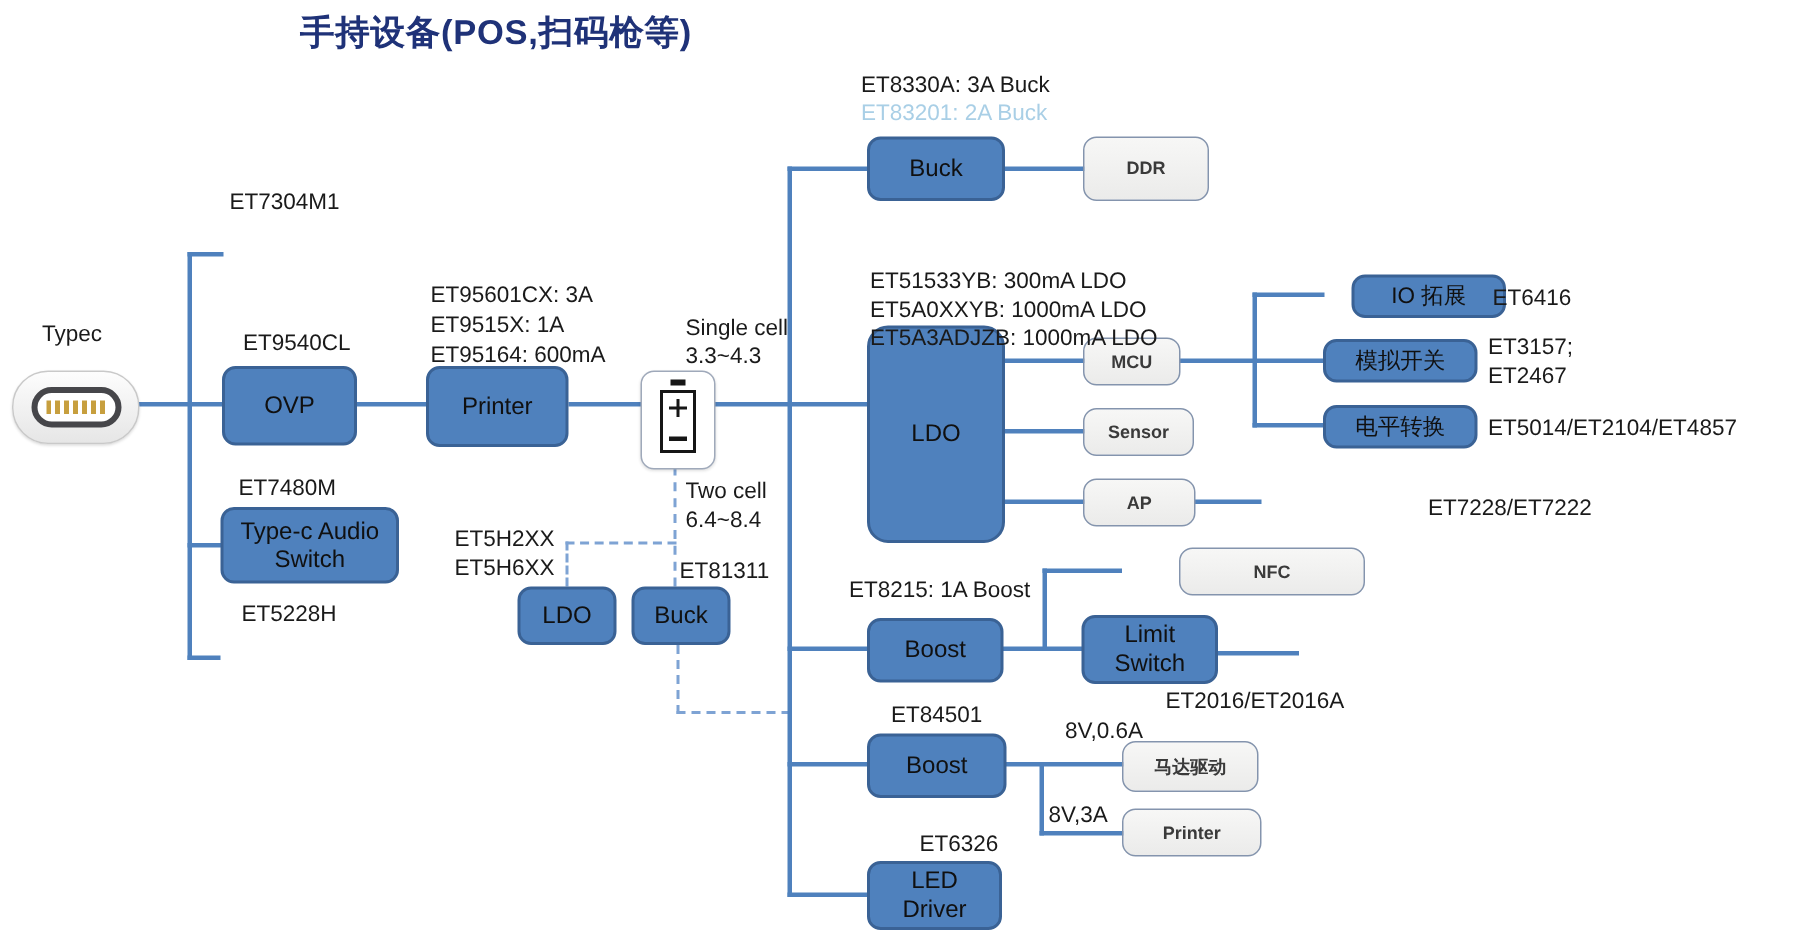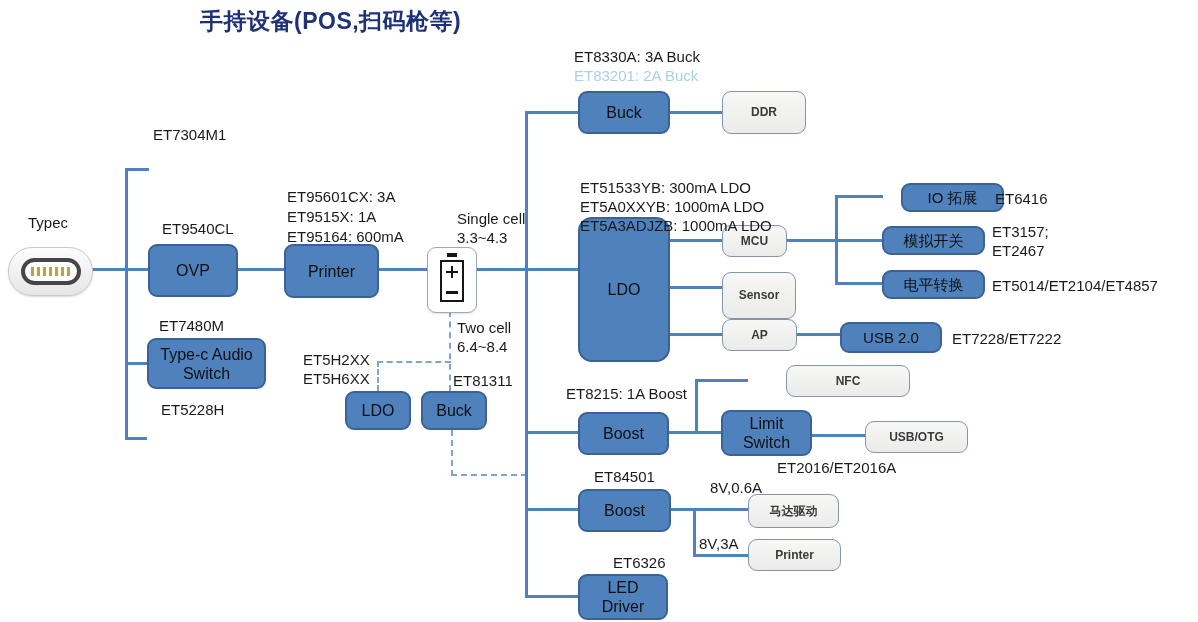--- a/index.html
+++ b/index.html
@@ -127,41 +127,39 @@
   <div class="note" style="left:574px;top:47px;">ET8330A:  3A Buck</div>
   <div class="note lt" style="left:574px;top:66px;">ET83201:  2A Buck</div>
   <div class="bbox" style="left:578px;top:91px;width:92px;height:43px;">Buck</div>
   <div class="lbox" style="left:722px;top:91px;width:84px;height:43px;">DDR</div>
 
   <div class="note" style="left:580px;top:158px;margin-top:20px;">ET51533YB:  300mA LDO
 ET5A0XXYB: 1000mA LDO
 ET5A3ADJZB: 1000mA LDO</div>
   <div class="bbox big" style="left:578px;top:217px;width:92px;height:145px;">LDO</div>
   <div class="lbox" style="left:722px;top:225px;width:65px;height:32px;">MCU</div>
-  <div class="lbox" style="left:722px;top:272px;width:74px;height:47px;">Sensor</div>
+  <div class="lbox" style="left:722px;top:272px;width:74px;height:32px;">Sensor</div>
   <div class="lbox" style="left:722px;top:319px;width:75px;height:32px;">AP</div>
 
   <div class="bbox sm" style="left:882px;top:183px;width:103px;height:29px;margin-left:19px;">IO 拓展</div>
   <div class="note" style="left:995px;top:189px;">ET6416</div>
   <div class="bbox sm" style="left:882px;top:226px;width:103px;height:29px;">模拟开关</div>
   <div class="note" style="left:992px;top:222px;">ET3157;
 ET2467</div>
   <div class="bbox sm" style="left:882px;top:270px;width:103px;height:29px;">电平转换</div>
   <div class="note" style="left:992px;top:276px;">ET5014/ET2104/ET4857</div>
 
-  <div class="bbox sm" style="left:840px;top:322px;width:102px;height:31px;">USB 2.0</div>
   <div class="note" style="left:952px;top:329px;">ET7228/ET7222</div>
 
   <div class="note" style="left:566px;top:384px;">ET8215: 1A Boost</div>
   <div class="bbox" style="left:578px;top:412px;width:91px;height:43px;">Boost</div>
   <div class="lbox" style="left:786px;top:365px;width:124px;height:32px;">NFC</div>
   <div class="bbox" style="left:721px;top:410px;width:91px;height:46px;">Limit
 Switch</div>
   <div class="note" style="left:777px;top:458px;">ET2016/ET2016A</div>
-  <div class="lbox" style="left:865px;top:421px;width:103px;height:32px;">USB/OTG</div>
 
   <div class="note" style="left:594px;top:467px;">ET84501</div>
   <div class="bbox" style="left:578px;top:489px;width:93px;height:43px;">Boost</div>
   <div class="note" style="left:684px;top:478px;margin-left:26px;">8V,0.6A</div>
   <div class="lbox" style="left:748px;top:494px;width:91px;height:34px;">马达驱动</div>
   <div class="note" style="left:699px;top:534px;">8V,3A</div>
   <div class="lbox" style="left:748px;top:539px;width:93px;height:32px;">Printer</div>
 
   <div class="note" style="left:613px;top:553px;">ET6326</div>
   <div class="bbox" style="left:578px;top:574px;width:90px;height:46px;">LED

